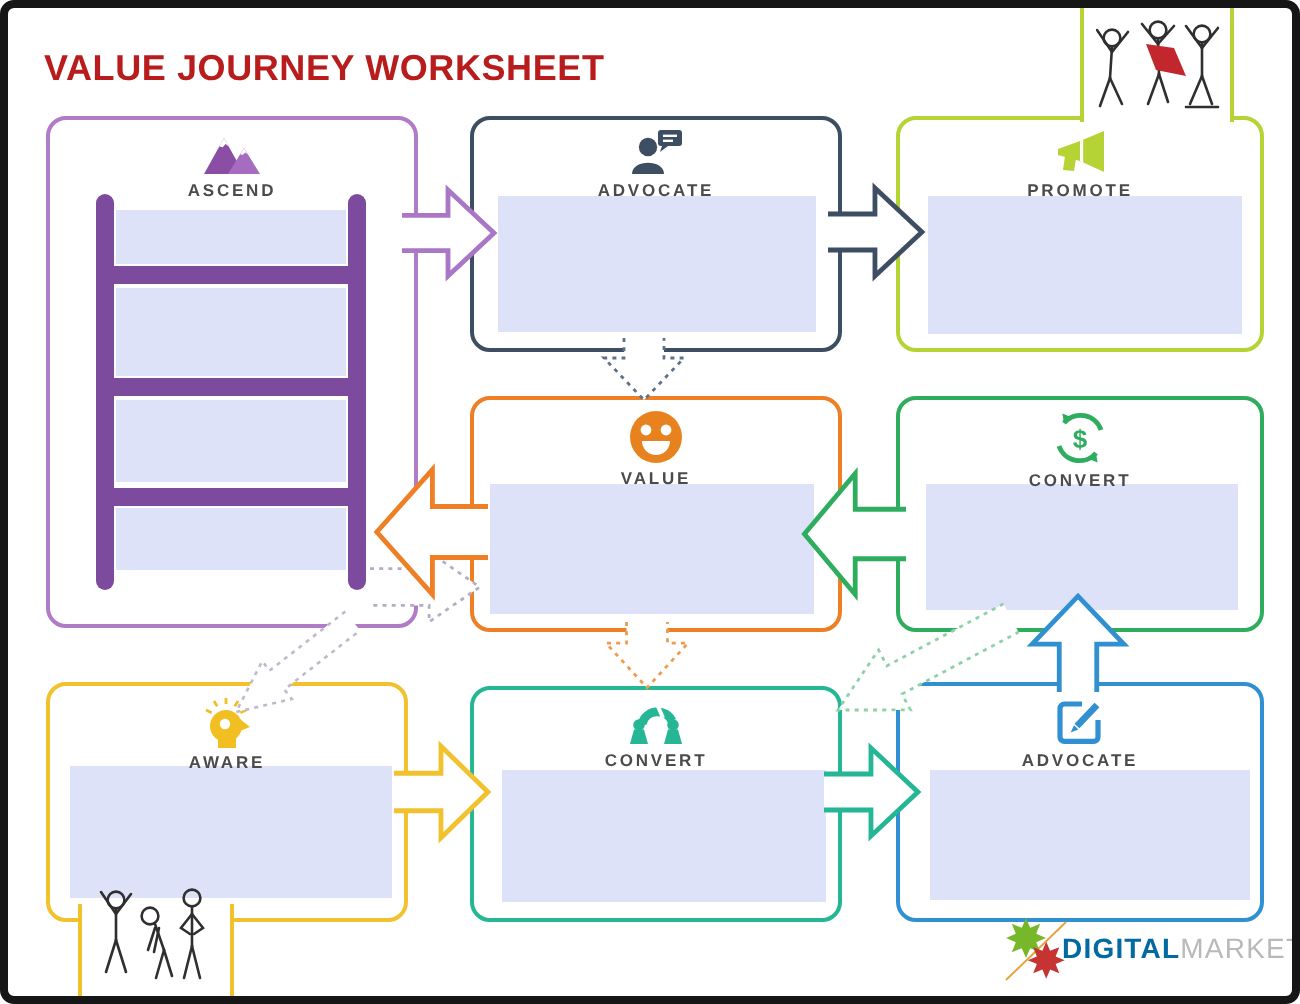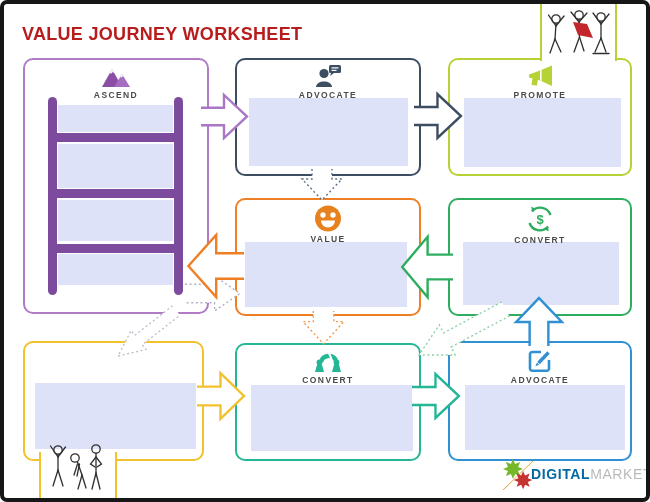--- a/index.html
+++ b/index.html
@@ -115,20 +115,36 @@
         <path d="M4.5,18 A10.8,10.8 0 0 0 23,21.5" stroke="#2fad5f" stroke-width="2.4" fill="none"></path>
         <path d="M23,21.5 L23.8,26.2 L18.8,24.2 Z" fill="#2fad5f"></path>
         <text x="15" y="19" font-size="13" font-weight="bold" fill="#2fad5f" text-anchor="middle" font-family="Liberation Sans, sans-serif">$</text>
       </svg>
       <div class="stage-label">CONVERT</div>
     </div>
     <div class="writein" style="left:13px;right:11px;top:42px;bottom:9px;"></div>
   </div>
 
   <div class="stage b-aware" style="left:23px;top:341px;width:177px;height:116px;">
+    <div class="stage-head">
+      <svg width="28" height="26" viewBox="0 0 28 26">
+        <circle cx="13" cy="15" r="8" fill="#f2bf23"></circle>
+        <path d="M20,11.5 L25,15.5 L20,17.5 Z" fill="#f2bf23"></path>
+        <rect x="9" y="20" width="9" height="6" fill="#f2bf23"></rect>
+        <circle cx="12.5" cy="14" r="2.6" fill="#ffffff"></circle>
+        <g stroke="#f2bf23" stroke-width="1.4">
+          <line x1="13" y1="1" x2="13" y2="4"></line>
+          <line x1="7" y1="2.5" x2="8.6" y2="5.2"></line>
+          <line x1="19" y1="2.5" x2="17.4" y2="5.2"></line>
+          <line x1="3" y1="7" x2="5.8" y2="8.4"></line>
+          <line x1="23" y1="7" x2="20.2" y2="8.4"></line>
+        </g>
+      </svg>
+      <div class="stage-label">AWARE</div>
+    </div>
     <div class="writein" style="left:10px;right:6px;top:40px;bottom:10px;"></div>
   </div>
 
   <div class="stage b-engage" style="left:235px;top:343px;width:182px;height:114px;">
     <div class="stage-head">
       <svg width="30" height="23" viewBox="0 0 30 23">
         <path d="M8,12 A8,8 0 0 1 23,10.5" stroke="#25b795" stroke-width="4.4" fill="none"></path>
         <line x1="15.5" y1="2" x2="18.5" y2="9" stroke="#ffffff" stroke-width="2"></line>
         <circle cx="6.5" cy="12.5" r="2.9" fill="#25b795"></circle>
         <path d="M2,22 L4,14.8 L9,14.8 L11,22 Z" fill="#25b795"></path>

